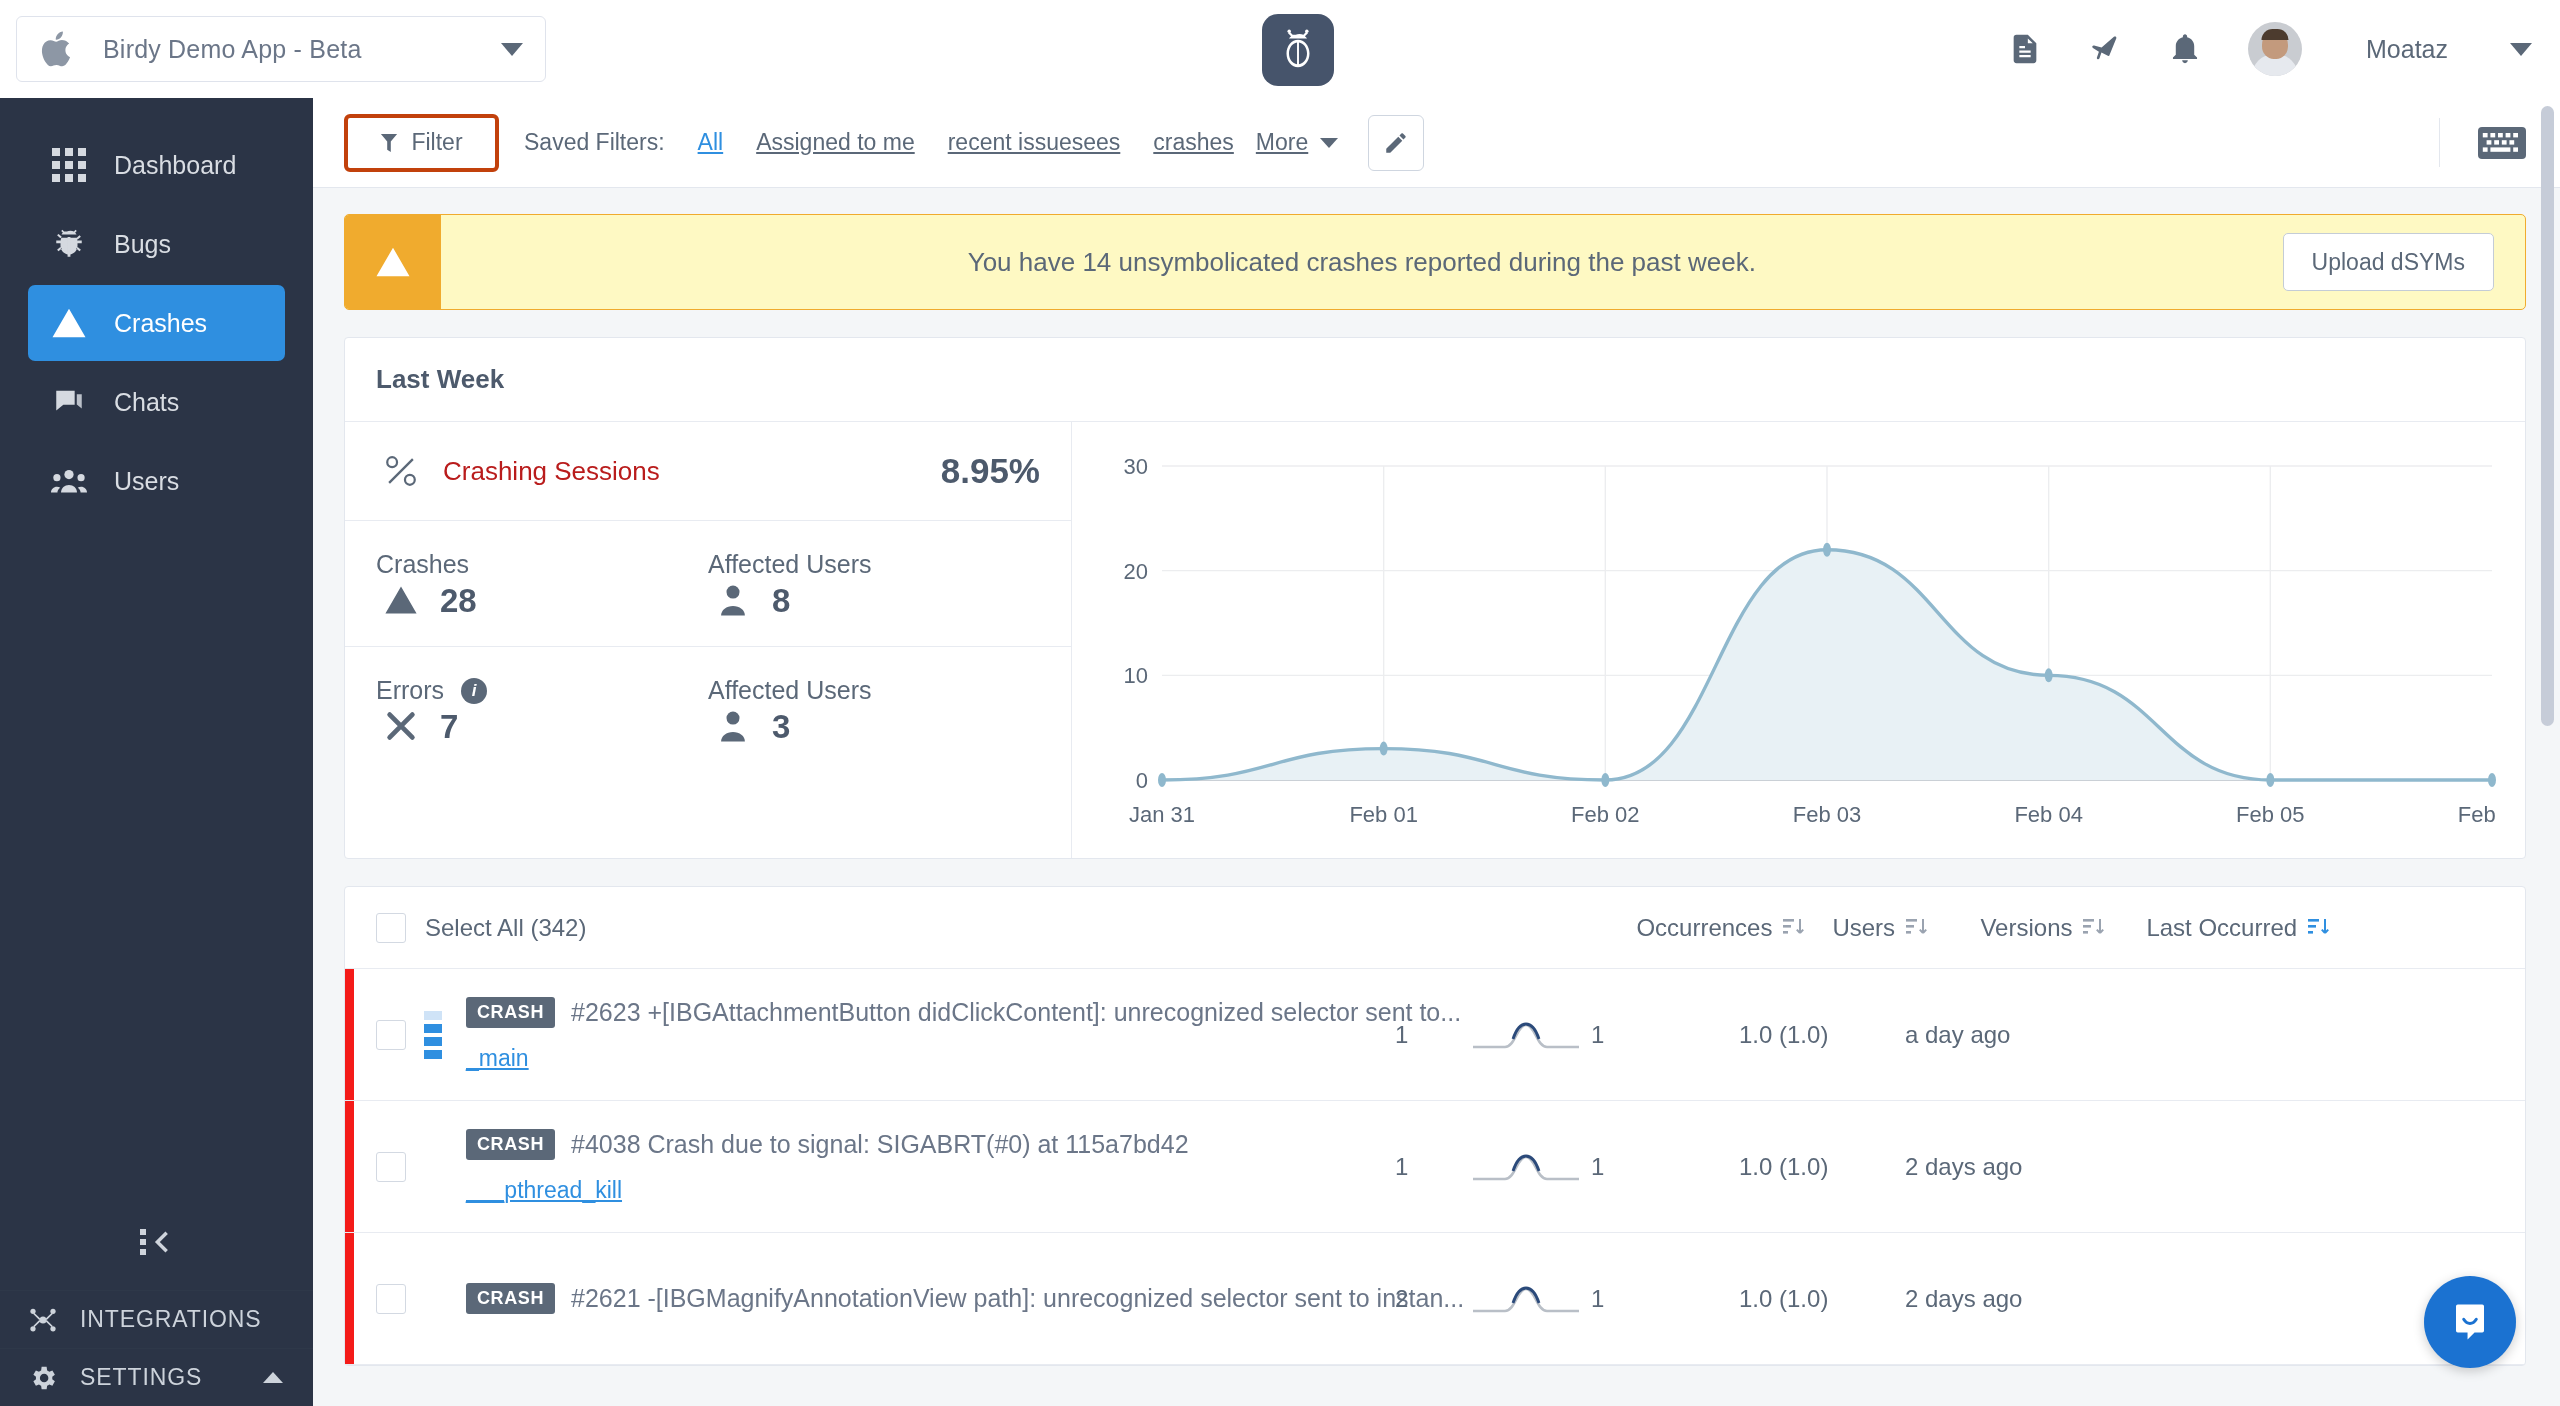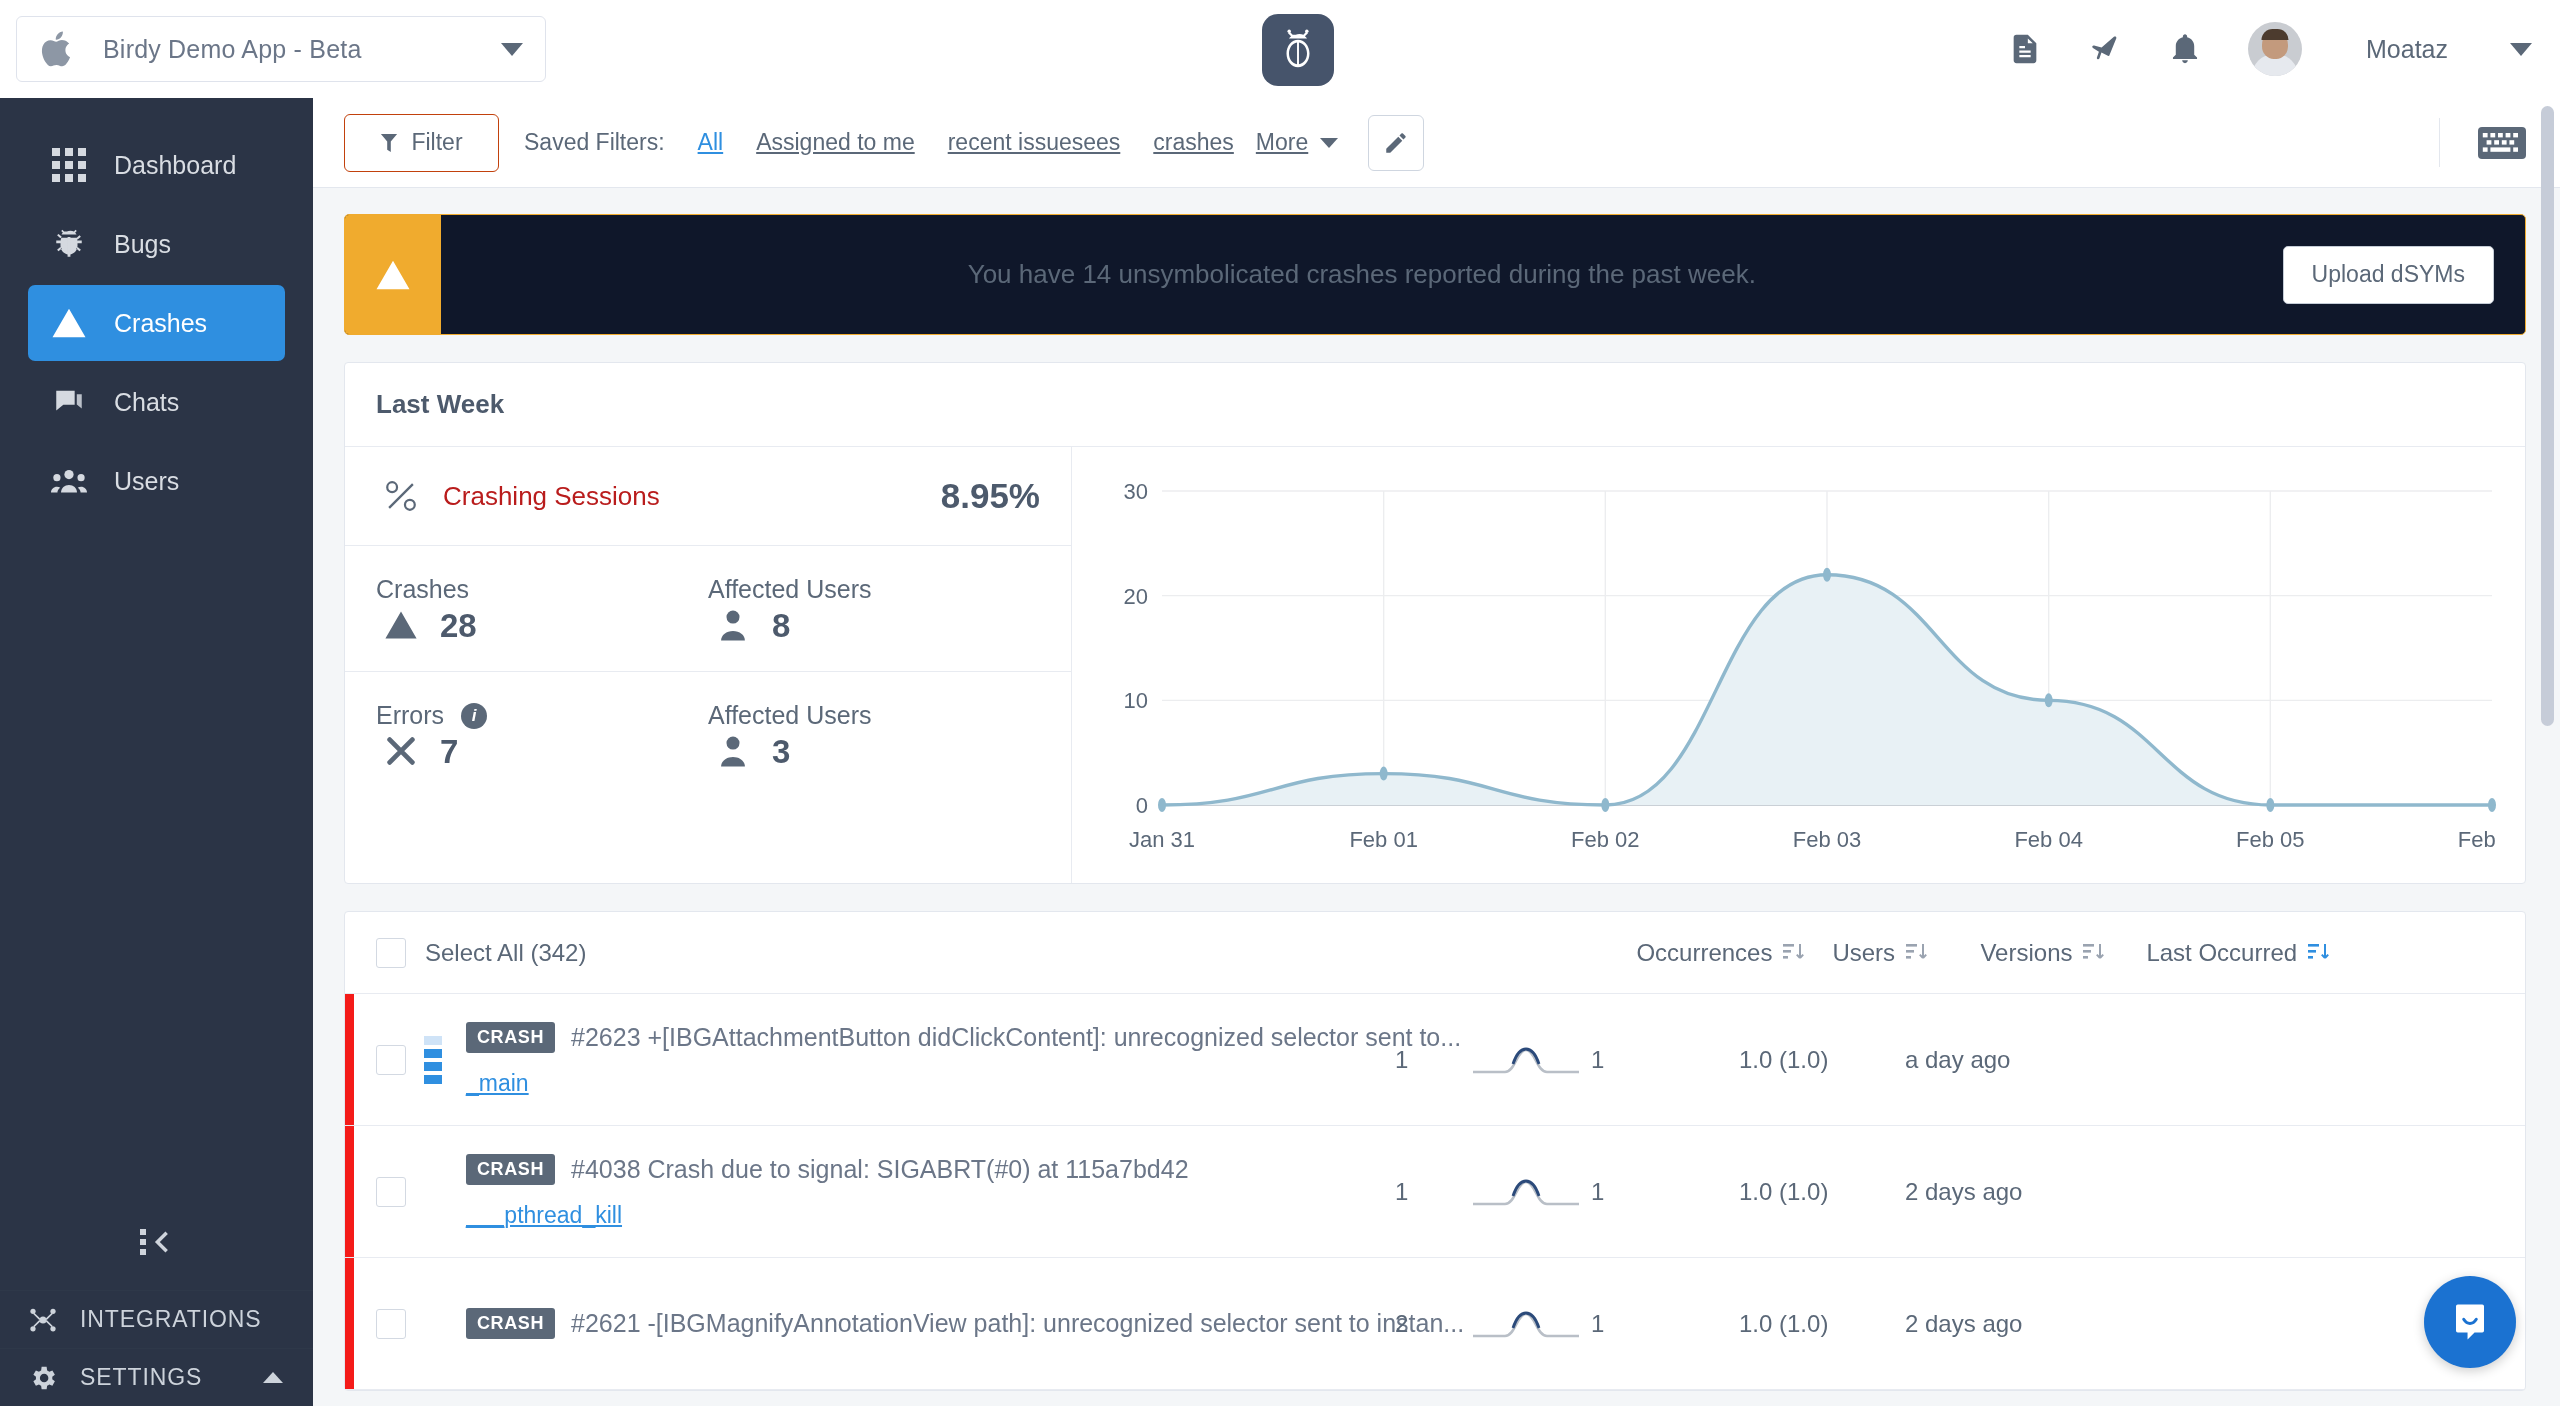--- a/index.html
+++ b/index.html
@@ -98,21 +98,21 @@
   
   .main {
     position: absolute; top: 98px; left: 313px; width: 2247px; height: 1308px;
     background: #f4f6f8; overflow: hidden;
   }
   .filterbar {
     height: 90px; background: #fff; border-bottom: 1px solid #e3e7ee;
     display: flex; align-items: center; padding-left: 31px; position: relative;
   }
   .filter-btn {
-    width: 155px; height: 58px; border: 1px solid #c2410c; border-radius: 6px;
+    width: 155px; height: 58px; border: 4px solid #c2410c; border-radius: 6px;
     background: #fff; display: flex; align-items: center; justify-content: center;
     gap: 13px; cursor: pointer; color: #5b6878; font-size: 23px;
   }
   .funnel { width: 18px; height: 20px; color: #5b6878; }
   .saved-label { margin-left: 25px; font-size: 23px; color: #5b6878; }
   .saved-link {
     margin-left: 33px; font-size: 23px; color: #5b6878;
     text-decoration: underline; cursor: pointer;
   }
   .saved-link.active { color: #2f8fe0; }
@@ -130,22 +130,22 @@
   .kbd-btn {
     position: absolute; right: 34px; top: 50%; transform: translateY(-50%);
     width: 48px; height: 34px; color: #5b6878; cursor: pointer;
   }
   .kbd-divider { position: absolute; right: 120px; top: 20px; bottom: 20px; width: 1px; background: #e3e7ee; }
 
   .scroll-area { position: absolute; top: 90px; left: 0; right: 0; bottom: 0; }
 
   
   .banner {
-    margin: 26px 34px 0 31px; height: 121px;
-    border: 1px solid #f0ab2e; border-radius: 5px; background: #0f172a;
+    margin: 26px 34px 0 31px; height: 96px;
+    border: 1px solid #f0ab2e; border-radius: 5px; background: #fef9c3;
     display: flex; align-items: center; overflow: hidden;
   }
   .banner-icon-box {
     width: 96px; height: 100%; background: #f0ab2e;
     display: flex; align-items: center; justify-content: center; flex: 0 0 auto;
   }
   .banner-text { flex: 1; text-align: center; font-size: 26px; color: #5b6878; }
   .banner-btn {
     margin-right: 31px; height: 58px; padding: 0 28px;
     border: 1px solid #c4ccd6; border-radius: 5px; background: #fff;

